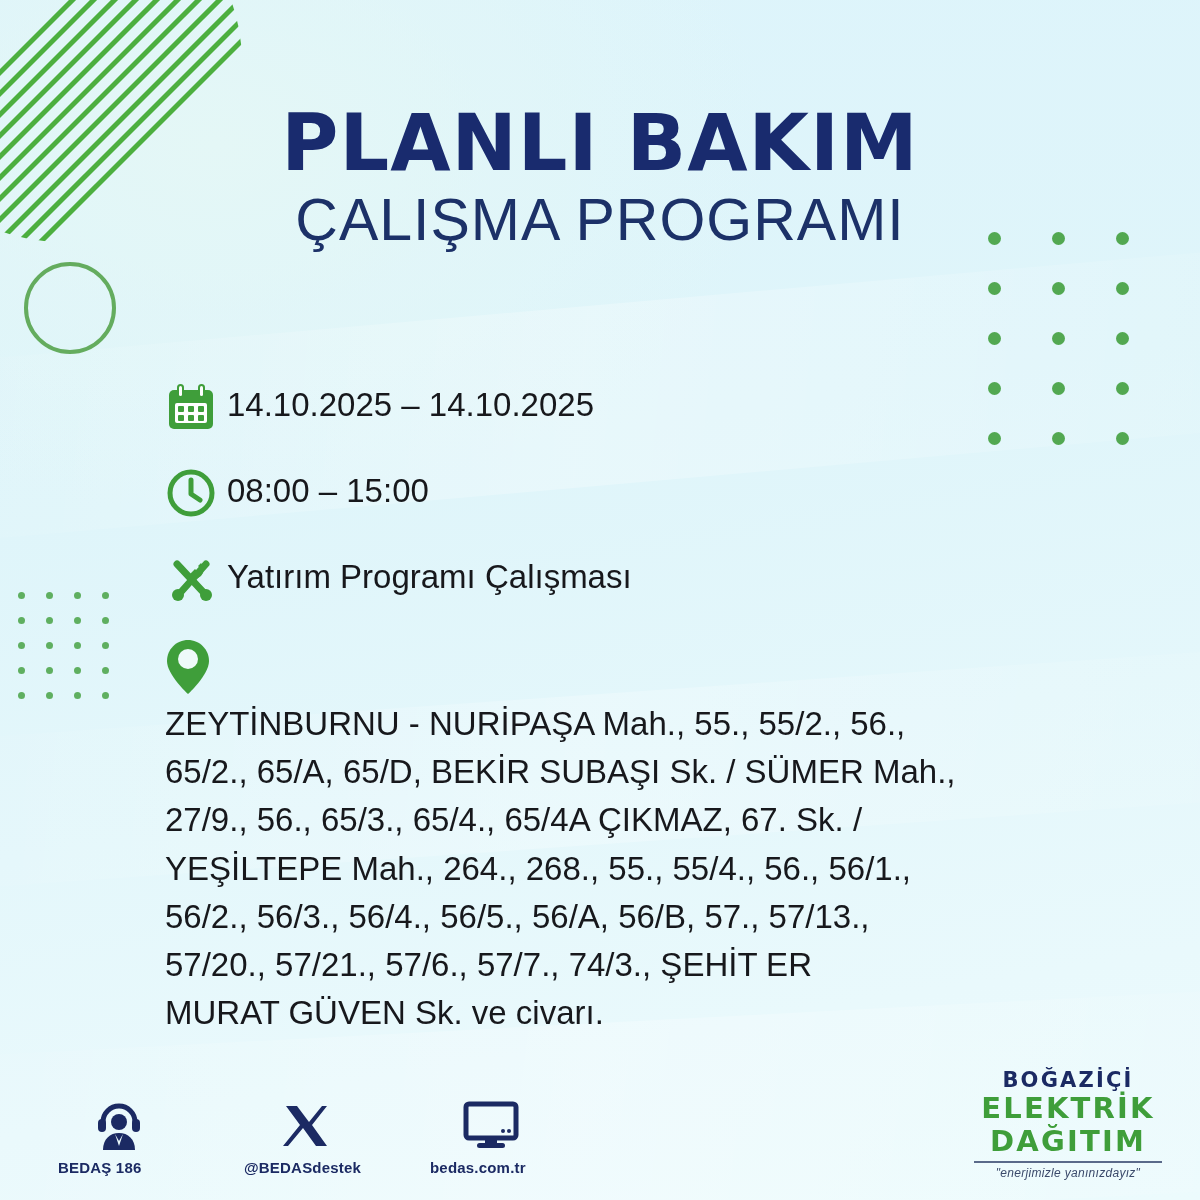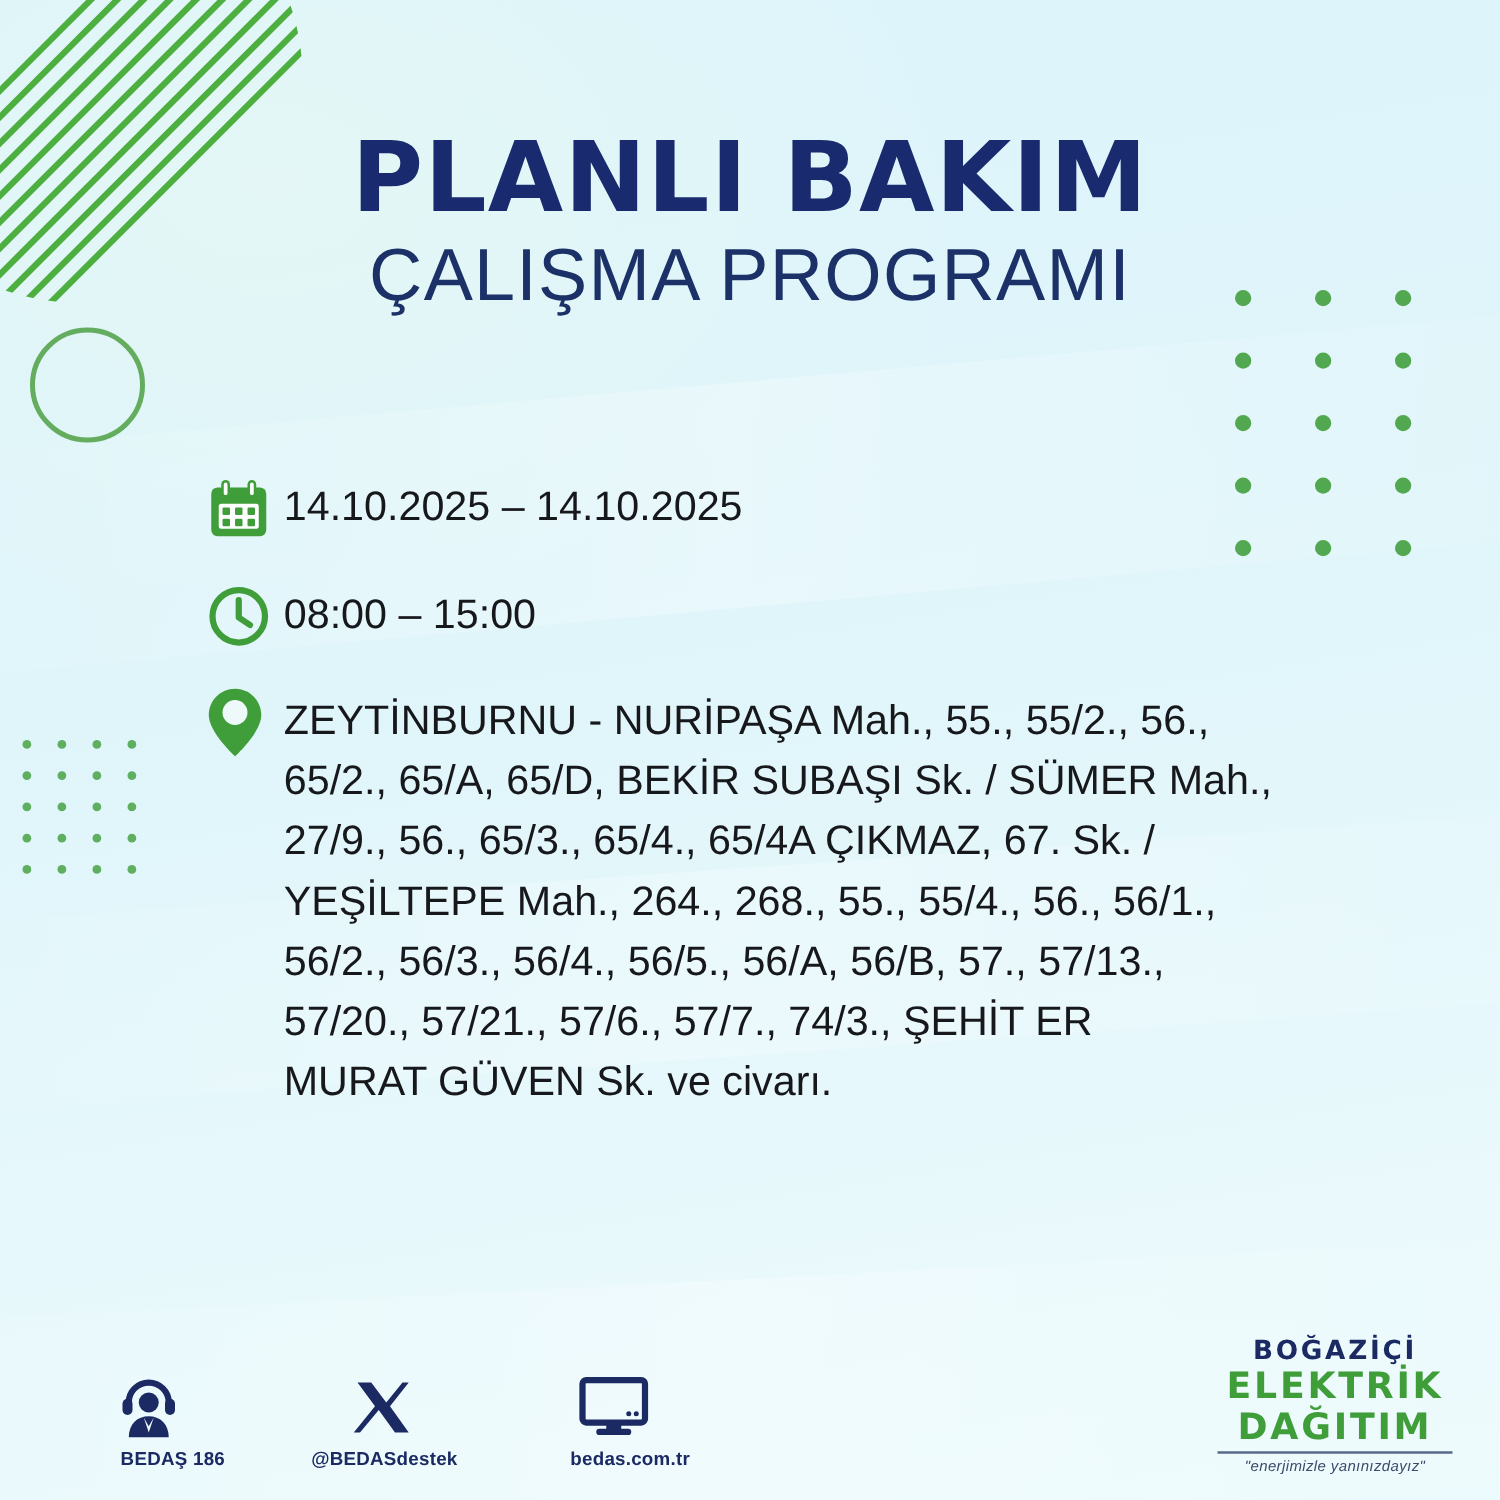--- a/index.html
+++ b/index.html
@@ -97,31 +97,31 @@
   .info { position:absolute; left:165px; top:378px; width:960px; }
   .row { display:flex; align-items:flex-start; margin-bottom:28px; }
   .row .ico {
     flex:0 0 62px; width:62px; height:58px;
     display:flex; align-items:center; justify-content:flex-start;
   }
   .row .txt {
     font-size:33px; color:#17181c; line-height:1.28;
     padding-top:6px;
   }
-  .row.address { margin-bottom:0; }
+  .row.address { margin-bottom:0;flex-direction:column; }
   .row.address .ico { height:56px; }
   .row.address .txt {
     font-size:33px; line-height:1.46; padding-top:2px; max-width:885px;
   }
   .addr-line { white-space:nowrap; }
 
   
   .footer { position:absolute; left:0; bottom:14px; width:1200px; height:130px; }
   .contacts { position:absolute; left:58px; bottom:10px; display:flex; gap:64px; }
-  .contact { width:122px; text-align:right; }
+  .contact { width:122px; text-align:left; }
   .contact .cico { height:58px; display:flex; align-items:flex-end; justify-content:center; }
   .contact .clabel {
     margin-top:9px; font-size:15px; font-weight:700; color:#1b2a63;
     letter-spacing:.2px; white-space:nowrap;
   }
 
   .brand { position:absolute; right:32px; bottom:6px; text-align:center; width:200px; }
   .brand .b1 {
     font-size:21px; font-weight:700; color:#1b2a63; letter-spacing:2.2px;
     font-family:"DejaVu Sans", sans-serif; line-height:1.12;
@@ -232,20 +232,36 @@
     <div class="row">
       <span class="ico">
         <svg width="52" height="52" viewBox="0 0 52 52" aria-hidden="true">
           <circle cx="26" cy="26" r="21" fill="none" stroke="#3f9e3a" stroke-width="5"></circle>
           <path d="M26 13 L26 27 L35 33" fill="none" stroke="#3f9e3a" stroke-width="5" stroke-linecap="round" stroke-linejoin="round"></path>
         </svg>
       </span>
       <span class="txt">08:00 – 15:00</span>
     </div>
 
+    <div class="row">
+      <span class="ico">
+        <svg width="54" height="52" viewBox="0 0 54 52" aria-hidden="true">
+          <g stroke="#3f9e3a" stroke-width="7" stroke-linecap="round" fill="none">
+            <path d="M12 11 L40 41"></path>
+          </g>
+          <path d="M41 6 l-7 7 3 3 -3 3 -3-3 -7 7 a9 9 0 0 0 13 -13 z" fill="#3f9e3a" transform="translate(-1,0)"></path>
+          <g stroke="#3f9e3a" stroke-width="7" stroke-linecap="round" fill="none">
+            <path d="M41 11 L16 39"></path>
+          </g>
+          <circle cx="13" cy="42" r="6" fill="#3f9e3a"></circle>
+          <circle cx="41" cy="42" r="6" fill="#3f9e3a"></circle>
+        </svg>
+      </span>
+      <span class="txt">Yatırım Programı Çalışması</span>
+    </div>
 
     <div class="row address">
       <span class="ico">
         <svg width="46" height="58" viewBox="0 0 46 58" aria-hidden="true">
           <path d="M23 2 C11.4 2 2 11.4 2 23 C2 37 23 56 23 56 C23 56 44 37 44 23 C44 11.4 34.6 2 23 2 Z" fill="#3f9e3a"></path>
           <circle cx="23" cy="21" r="10" fill="#eefaf9"></circle>
         </svg>
       </span>
       <span class="txt" id="addrBox">
           <div class="addr-line">ZEYTİNBURNU - NURİPAŞA Mah., 55., 55/2., 56.,</div>

